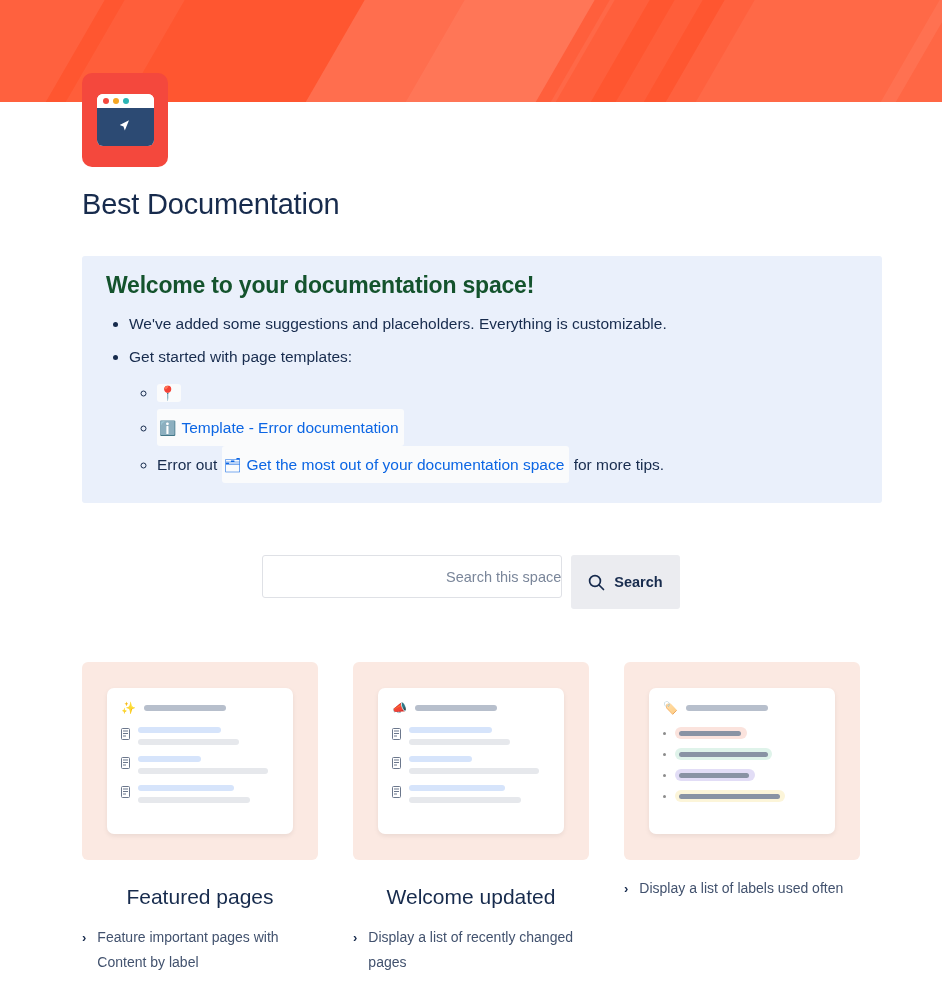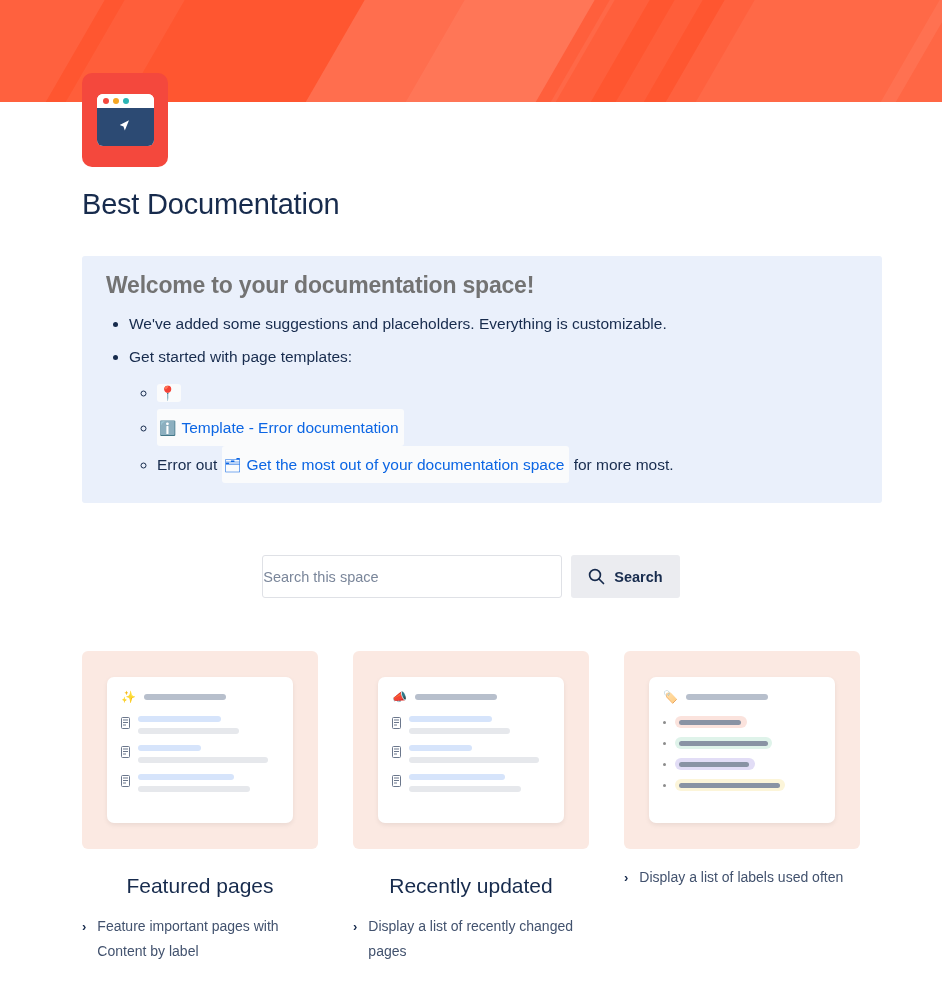--- a/index.html
+++ b/index.html
@@ -52,46 +52,46 @@
     color:#172b4d; letter-spacing:-0.2px;
   }
 
   
   .panel {
     margin:35px 0 0 82px; width:800px;
     background:#eaf0fb; border-radius:3px;
     padding:16px 22px 20px 13px;
   }
   .panel h2 {
-    font-size:23px; font-weight:700; color:#737373;
+    font-size:23px; font-weight:700; color:#14532d;
     margin:0 0 8px 11px; letter-spacing:-0.2px;
   }
   .panel ul { margin:0; padding-left:34px; list-style-type: disc; }
   .panel ul ul { padding-left:28px; list-style-type: circle; margin-top:3px;}
   .panel li { color:#172b4d; font-size:15.5px; line-height:33px; }
   .panel li::marker { color:#172b4d; }
   .lnk {
     color:#0c66e4; text-decoration:none; background:#fafbfc;
     border-radius:3px; padding:2px 5px 2px 2px;
     display:inline-flex; align-items:center; gap:5px; white-space:nowrap;
   }
   .lnk .emoji { font-size:14px; line-height:1; }
 
   
   .search-row {
     margin-top:52px; display:flex; justify-content:center; align-items:stretch; gap:9px;
   }
   .search-input {
     width:300px; height:43px; border:1px solid #dfe1e6; border-radius:3px;
-    background:#fff; text-align:left; font-size:14.5px; color:#172b4d;
+    background:#fff; text-align:right; font-size:14.5px; color:#172b4d;
     font-family:"Liberation Sans", sans-serif; outline:none;
   }
   .search-input::placeholder { color:#7a869a; }
   .search-btn {
-    height:43px; padding:0 17px; border:none; border-radius:3px;
+    height:54px; padding:0 17px; border:none; border-radius:3px;
     background:#ebecf0; color:#172b4d; font-size:14.5px; font-weight:700;
     display:flex; align-items:center; gap:9px; cursor:pointer;
     font-family:"Liberation Sans", sans-serif;
   }
 
   
   .cards {
     margin:53px 82px 0 82px; display:flex; gap:35px;
   }
   .card { width:244px; }
@@ -184,21 +184,21 @@
                 <span class="emoji">ℹ️</span>
                 <span>Template - Error documentation</span>
               </a>
             </li>
             <li>
               <span>Error out</span>
               <a class="lnk" href="#">
                 <span class="emoji">🗂</span>
                 <span>Get the most out of your documentation space</span>
               </a>
-              <span>for more most.</span>
+              <span>for more tips.</span>
             </li>
           </ul>
         </li>
       </ul>
     </div>
 
     <div class="search-row">
       <input class="search-input" type="text" placeholder="Search this space" style="">
       <button class="search-btn">
         <svg width="17" height="17" viewBox="0 0 17 17">
@@ -301,21 +301,21 @@
                   <rect x="2" y="5" width="5" height="1" fill="#6b778c"></rect>
                   <rect x="2" y="7.5" width="3" height="1" fill="#6b778c"></rect>
                 </svg>
               <div class="illo-lines">
                 <div class="bar blue" style="width:96px"></div>
                 <div class="bar grayl" style="width:112px"></div>
               </div>
             </div>
           </div>
         </div>
-        <div class="card-title">Recently updated</div>
+        <div class="card-title">Welcome updated</div>
         <div class="card-desc">
           <span class="chev">›</span>
           <span>Display a list of recently changed pages</span>
         </div>
       </div>
 
       <div class="card">
         <div class="card-illo">
           <div class="illo-inner">
             <div class="illo-head">

